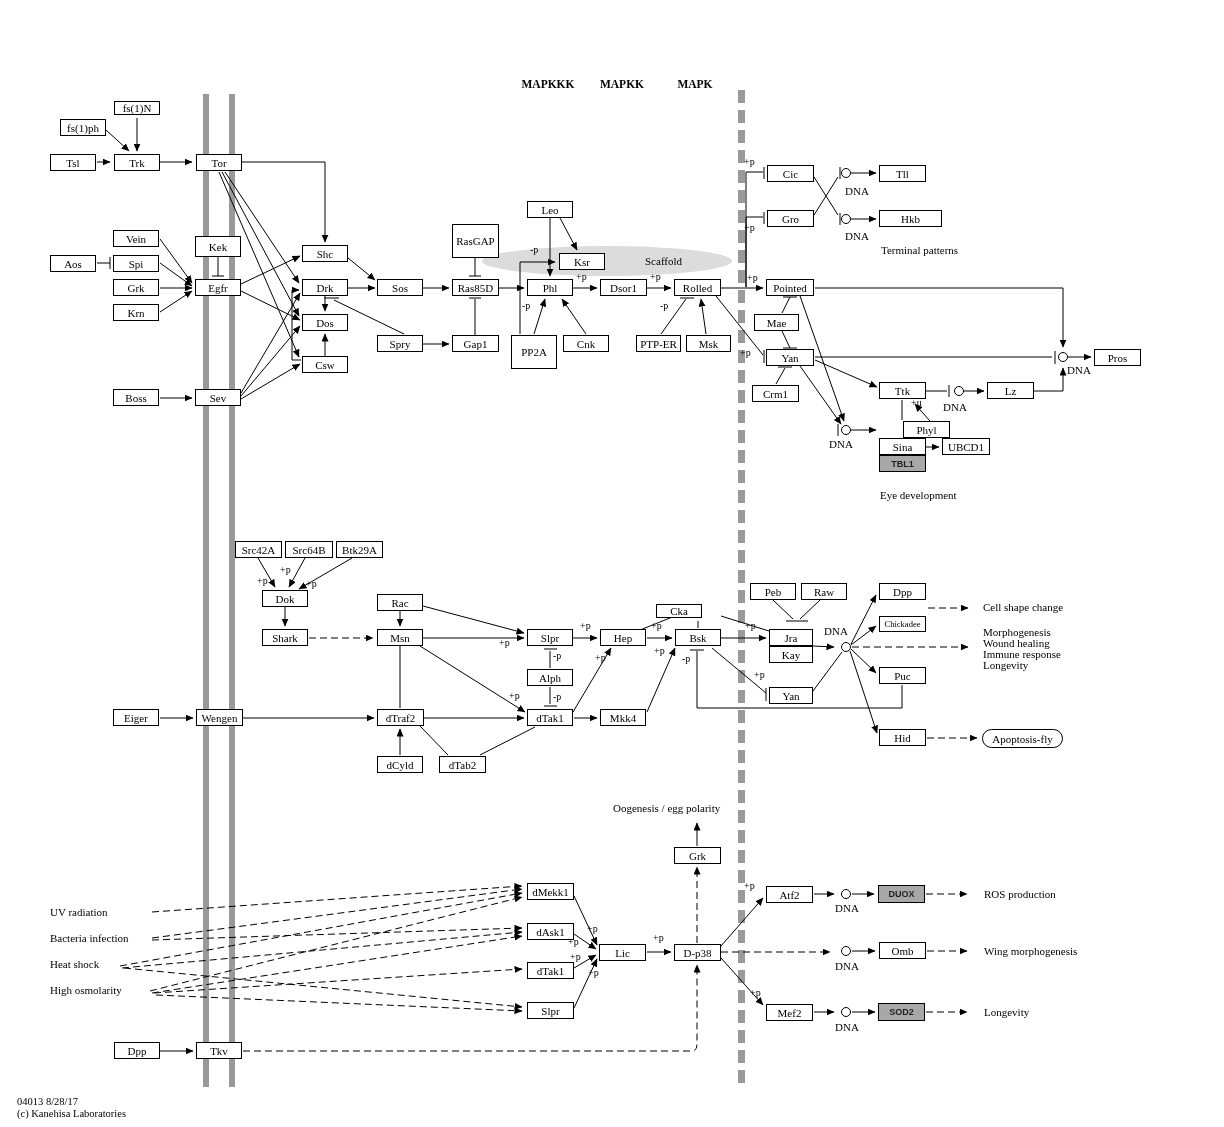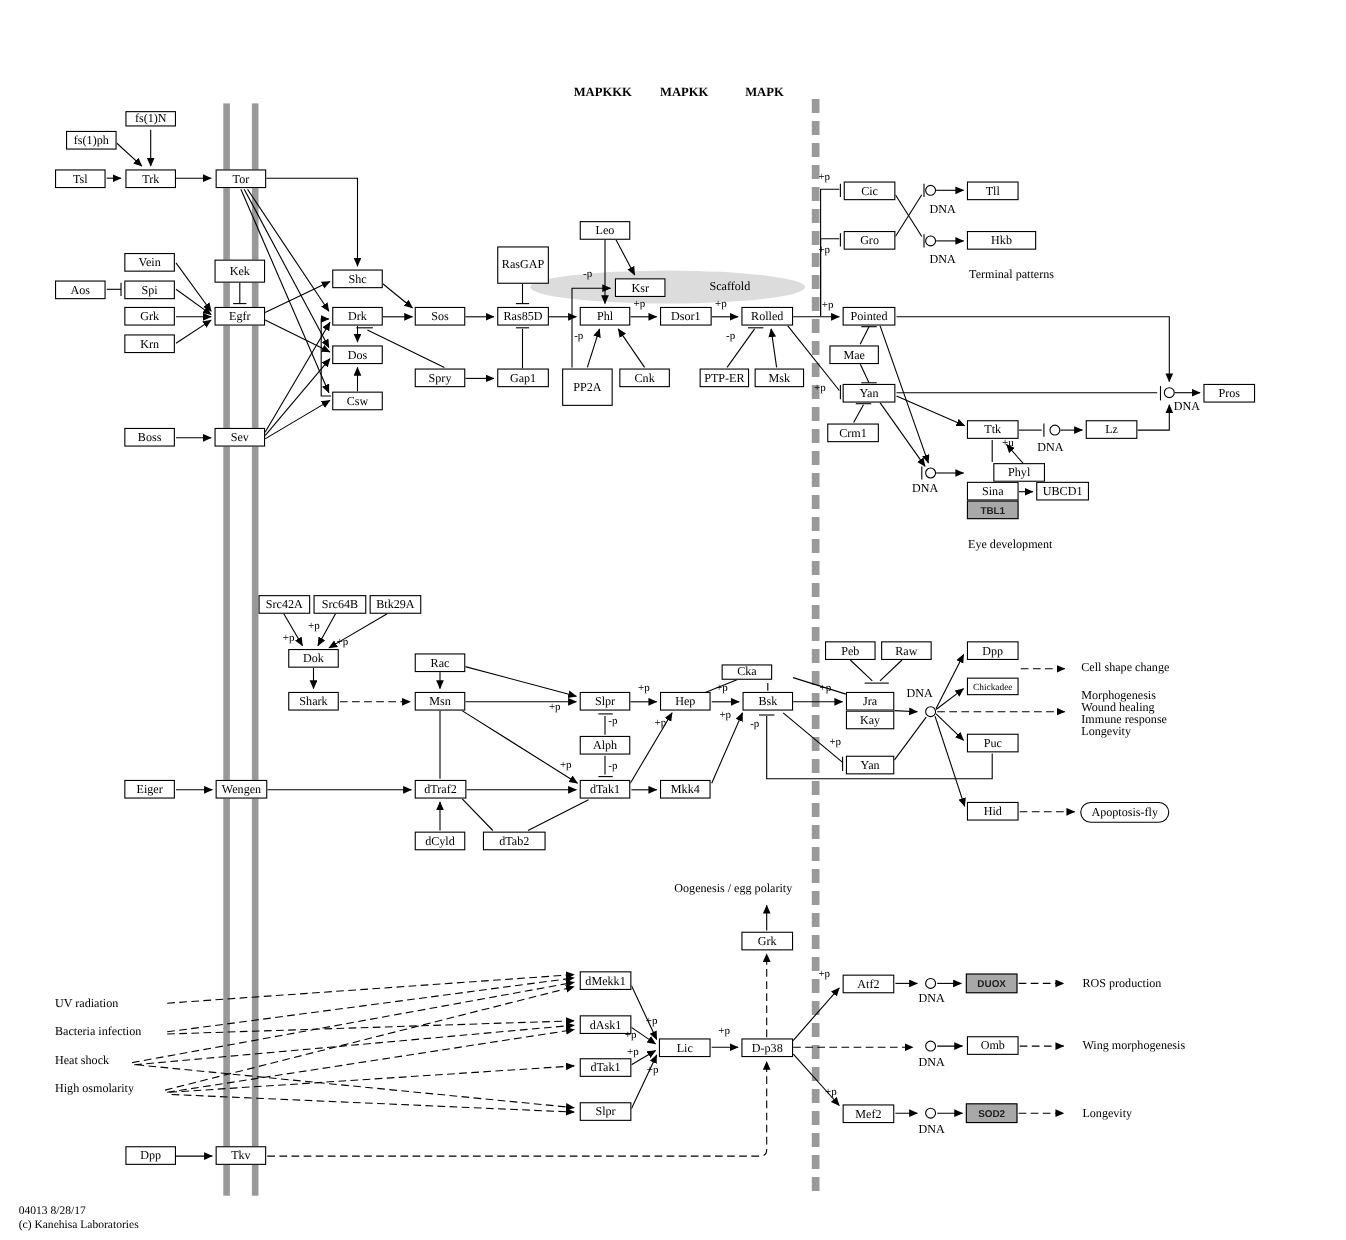--- a/index.html
+++ b/index.html
@@ -270,21 +270,21 @@
       <div class="node box" style="left: 336px; top: 541px; width: 47px; height: 17px;">Btk29A</div>
       <div class="node box" style="left: 262px; top: 590px; width: 46px; height: 17px;">Dok</div>
       <div class="node box" style="left: 262px; top: 629px; width: 46px; height: 17px;">Shark</div>
       <div class="node box" style="left: 377px; top: 594px; width: 46px; height: 17px;">Rac</div>
       <div class="node box" style="left: 377px; top: 629px; width: 46px; height: 17px;">Msn</div>
       <div class="node box" style="left: 527px; top: 629px; width: 46px; height: 17px;">Slpr</div>
       <div class="node box" style="left: 527px; top: 669px; width: 46px; height: 17px;">Alph</div>
       <div class="node box" style="left: 377px; top: 709px; width: 47px; height: 17px;">dTraf2</div>
       <div class="node box" style="left: 527px; top: 709px; width: 46px; height: 17px;">dTak1</div>
       <div class="node box" style="left: 377px; top: 756px; width: 46px; height: 17px;">dCyld</div>
-      <div class="node box" style="left: 439px; top: 756px; width: 57px; height: 17px;">dTab2</div>
+      <div class="node box" style="left: 439px; top: 756px; width: 47px; height: 17px;">dTab2</div>
       <div class="node box" style="left: 113px; top: 709px; width: 46px; height: 17px;">Eiger</div>
       <div class="node box" style="left: 196px; top: 709px; width: 47px; height: 17px;">Wengen</div>
       <div class="node box" style="left: 600px; top: 629px; width: 46px; height: 17px;">Hep</div>
       <div class="node box" style="left: 656px; top: 604px; width: 46px; height: 14px;">Cka</div>
       <div class="node box" style="left: 675px; top: 629px; width: 46px; height: 17px;">Bsk</div>
       <div class="node box" style="left: 600px; top: 709px; width: 46px; height: 17px;">Mkk4</div>
       <div class="node box" style="left: 750px; top: 583px; width: 46px; height: 17px;">Peb</div>
       <div class="node box" style="left: 801px; top: 583px; width: 46px; height: 17px;">Raw</div>
       <div class="node box" style="left: 769px; top: 629px; width: 44px; height: 17px;">Jra</div>
       <div class="node box" style="left: 769px; top: 646px; width: 44px; height: 17px;">Kay</div>

